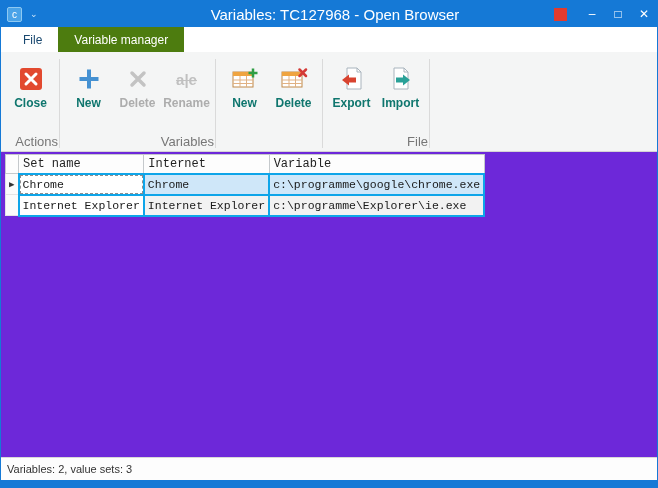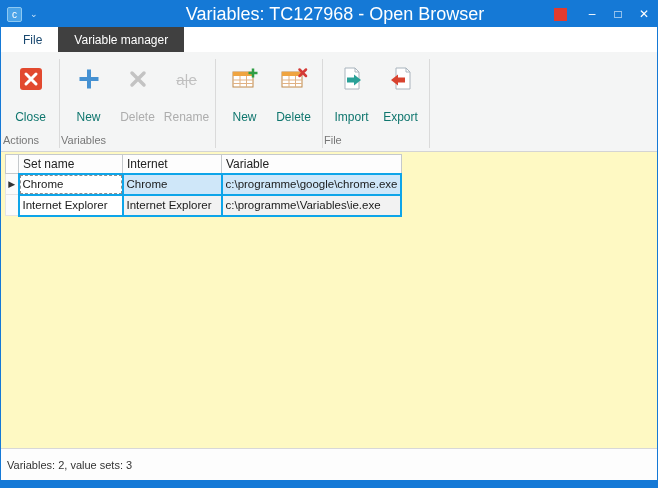--- a/index.html
+++ b/index.html
@@ -17,74 +17,74 @@
     display: flex; align-items: center; position: relative; flex: 0 0 auto;
   }
   .app-icon {
     width: 15px; height: 15px; margin-left: 6px; border-radius: 2px;
     background: #4aa3e8; border: 1px solid #8fc9f2;
     color: #fff; font-size: 10px; line-height: 13px; text-align: center;
   }
   .qat-chevron { font-size: 9px; color: #cfe6f8; margin-left: 8px; }
   .tb-title {
     position: absolute; left: 12px; right: 0; text-align: center;
-    font-size: 18px; color: #fff; pointer-events: none;
+    font-size: 15px; color: #fff; pointer-events: none;
   }
   .tb-controls { margin-left: auto; display: flex; align-items: center; height: 100%; z-index: 1; }
   .redbox { width: 13px; height: 13px; background: #e23b2e; margin-right: 12px; }
   .tbbtn {
     width: 26px; height: 100%; display: flex; align-items: center; justify-content: center;
     color: #fff; font-size: 12px; background: transparent; border: none; cursor: default;
   }
   
   .tabrow { height: 25px; background: #fff; display: flex; align-items: stretch; padding-left: 6px; flex: 0 0 auto; }
   .tab {
     display: flex; align-items: center; padding: 0 16px;
     font-size: 12px; color: #19486f;
   }
-  .tab.active { background: #404040; color: #fff; }
+  .tab.active { background: #4d7c0f; color: #fff; }
   
   .ribbon {
     height: 100px; background: #f4f5f5; border-bottom: 1px solid #d4d4d4;
     display: flex; align-items: stretch; padding: 2px 2px 0 2px; flex: 0 0 auto;
   }
   .rgroup { display: flex; flex-direction: column; }
   .rbuttons { flex: 1; display: flex; align-items: stretch; padding: 2px 4px 0 4px; gap: 2px; }
   .rbtn {
     width: 47px; display: flex; flex-direction: column; align-items: center;
-    padding-top: 8px; gap: 16px; border-radius: 2px;
+    padding-top: 8px; gap: 2px; border-radius: 2px; font-weight: bold;
   }
   .ric { height: 30px; display: flex; align-items: center; justify-content: center; }
   .rlabel { font-size: 12px; color: #0f766e; white-space: nowrap; }
   .rbtn.disabled .rlabel { color: #adadad; }
   .rename-glyph { font-size: 15px; color: #c0c0c0; text-decoration: line-through; }
-  .glabel { height: 17px; text-align: left; font-size: 11px; color: #777; }
+  .glabel { height: 17px; text-align: right; font-size: 13px; color: #777; }
   .gsep { width: 1px; background: #dadada; margin: 5px 1px 3px 1px; }
   
-  .content { flex: 1 1 auto; background: #fef9c3; padding: 2px 0 0 4px; overflow: hidden; }
+  .content { flex: 1 1 auto; background: #6d28d9; padding: 2px 0 0 4px; overflow: hidden; font-family: Liberation Mono, monospace; }
   table.grid { border-collapse: collapse; table-layout: fixed; font-size: 11.5px; color: #1a1a1a; }
   table.grid th {
     height: 19px; border: 1px solid #c5c9cc; background: #fdfdfd;
     font-weight: normal; text-align: left; padding: 0 4px; font-size: 12px; color: #222;
   }
   th.ind-h { background: #f7f7f7; padding: 0; }
   td.cell {
     height: 21px; border: 2px solid #0ea5e9; padding: 0 3px; background: #fff;
     white-space: nowrap; overflow: hidden;
   }
   td.ind {
     border: 1px solid #e4e4e4; background: #fbfbfb;
     text-align: center; font-size: 9px; color: #333; padding: 0;
   }
   td.sel { background: #cfe7f9; }
   td.shade { background: #f2f2f2; }
   td.focus { outline: 1px dashed #8f8f8f; outline-offset: -2px; }
   
   .statusbar {
-    height: 32px; background: #fdfdfd; border-top: 1px solid #d8d8d8;
+    height: 23px; background: #fdfdfd; border-top: 1px solid #d8d8d8;
     display: flex; align-items: center; padding: 0 6px;
     font-size: 11px; color: #333; flex: 0 0 auto;
   }
   .bottom-strip { height: 7px; background: #1579d6; flex: 0 0 auto; }
 </style>
 </head>
 <body>
 
 <div class="window">
 
@@ -176,36 +176,36 @@
         </div>
       </div>
     </div>
     <div class="gsep"></div>
 
     <div class="rgroup">
       <div class="rbuttons">
         <div class="rbtn">
           <span class="ric">
             <svg width="26" height="26">
+              <path d="M8 2 h10 l4 4 v17 h-14 z" fill="#fff" stroke="#a9b4bd"></path>
+              <path d="M18 2 v4 h4" fill="none" stroke="#a9b4bd"></path>
+              <polygon points="3,14 10,8.5 10,11.5 17,11.5 17,16.5 10,16.5 10,19.5" fill="#d8432f"></polygon>
+            </svg>
+          </span>
+          <span class="rlabel">Export</span>
+        </div>
+        <div class="rbtn">
+          <span class="ric">
+            <svg width="26" height="26">
               <path d="M6 2 h10 l4 4 v17 h-14 z" fill="#fff" stroke="#a9b4bd"></path>
               <path d="M16 2 v4 h4" fill="none" stroke="#a9b4bd"></path>
               <polygon points="22,14 15,8.5 15,11.5 8,11.5 8,16.5 15,16.5 15,19.5" fill="#2aa198"></polygon>
             </svg>
           </span>
           <span class="rlabel">Import</span>
-        </div>
-        <div class="rbtn">
-          <span class="ric">
-            <svg width="26" height="26">
-              <path d="M8 2 h10 l4 4 v17 h-14 z" fill="#fff" stroke="#a9b4bd"></path>
-              <path d="M18 2 v4 h4" fill="none" stroke="#a9b4bd"></path>
-              <polygon points="3,14 10,8.5 10,11.5 17,11.5 17,16.5 10,16.5 10,19.5" fill="#d8432f"></polygon>
-            </svg>
-          </span>
-          <span class="rlabel">Export</span>
         </div>
       </div>
       <div class="glabel">File</div>
     </div>
     <div class="gsep"></div>
   </div>
 
   <div class="content">
     <table class="grid">
       <colgroup>
@@ -224,21 +224,21 @@
       <tr>
         <td class="ind">▶</td>
         <td class="cell focus">Chrome</td>
         <td class="cell sel">Chrome</td>
         <td class="cell sel">c:\programme\google\chrome.exe</td>
       </tr>
       <tr>
         <td class="ind"></td>
         <td class="cell">Internet Explorer</td>
         <td class="cell shade">Internet Explorer</td>
-        <td class="cell shade">c:\programme\Variables\ie.exe</td>
+        <td class="cell shade">c:\programme\Explorer\ie.exe</td>
       </tr>
     </tbody>
       </table>
   </div>
 
   <div class="statusbar">
     <span>Variables: 2, value sets: 3</span>
   </div>
   <div class="bottom-strip"></div>
 

